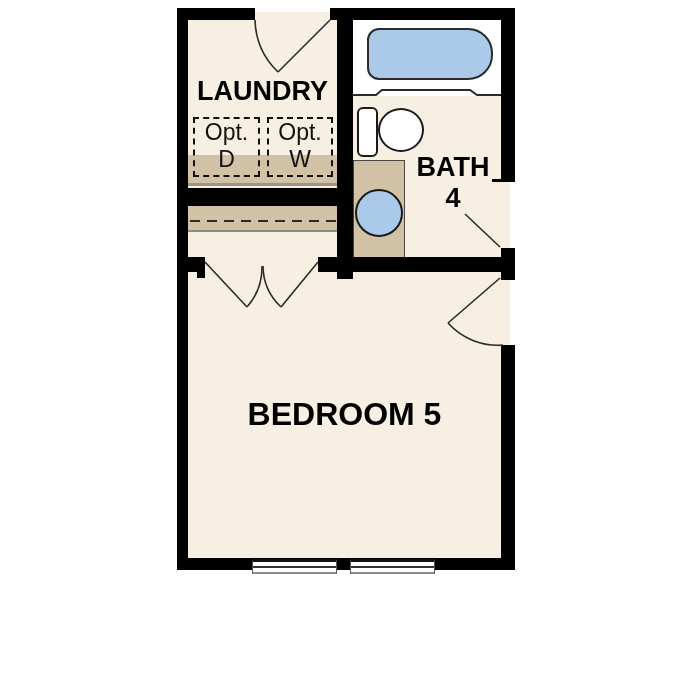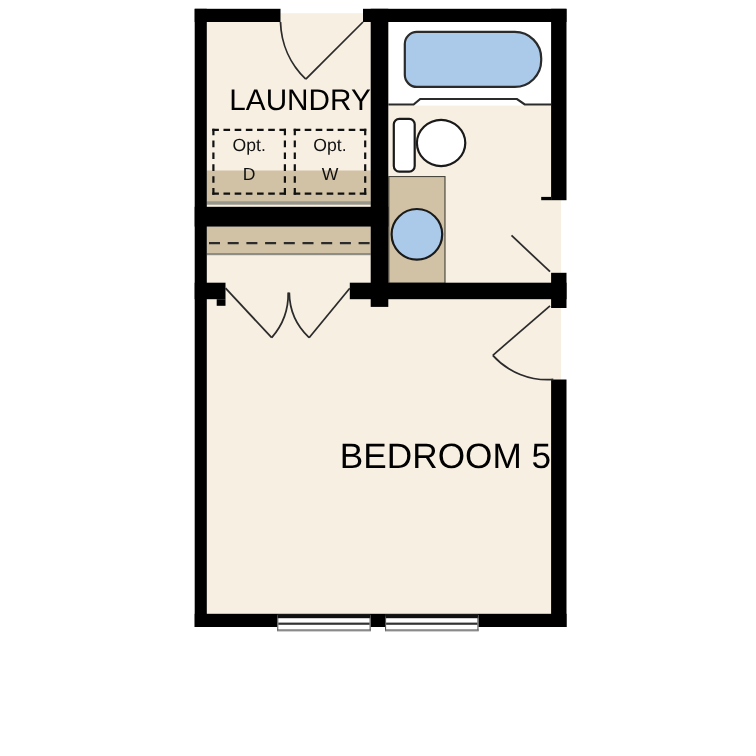--- a/index.html
+++ b/index.html
@@ -2,21 +2,21 @@
 <html><head>
 <meta charset="utf-8">
 <style>
   html,body{margin:0;padding:0;background:#fff;}
   .stage{
     position:relative;width:687px;height:687px;background:#ffffff;overflow:hidden;
     font-family:"Liberation Sans", sans-serif;
   }
   .wall{position:absolute;background:#000;box-sizing:border-box;}
   .floor{position:absolute;background:#f7efe2;}
-  .label{position:absolute;color:#000;font-weight:normal;text-align:right;white-space:nowrap;}
+  .label{position:absolute;color:#000;font-weight:bold;text-align:center;white-space:nowrap;}
   .laundry-label{left:188px;top:76px;width:149px;font-size:27px;letter-spacing:0px;}
   .bath-label{left:398px;top:152px;width:110px;font-size:27px;line-height:31px;}
   .bedroom-label{left:188px;top:396px;width:313px;font-size:32px;}
   .caption{left:60px;top:585px;width:567px;font-size:38px;line-height:39px;}
   .deck{position:absolute;left:353px;top:20px;width:148px;height:76px;background:#ffffff;}
   .tub{position:absolute;left:367px;top:28px;width:126px;height:52px;background:#abcaea;
        border:2px solid #2b2b2b;border-radius:12px 25px 25px 12px;box-sizing:border-box;}
   .tank{position:absolute;left:357px;top:107px;width:21px;height:50px;background:#ffffff;
         border:2px solid #1a1a1a;border-radius:6px;box-sizing:border-box;}
   .bowl{position:absolute;left:378px;top:108px;width:46px;height:44px;background:#ffffff;
@@ -24,21 +24,21 @@
   .vanity{position:absolute;left:353px;top:160px;width:52px;height:98px;background:#d1c2a5;
         border:1.5px solid #4a473e;box-sizing:border-box;}
   .sink{position:absolute;left:355px;top:189px;width:48px;height:48px;background:#abcaea;
         border:2px solid #1a1a1a;border-radius:50%;box-sizing:border-box;}
   .counter{position:absolute;left:188px;top:155px;width:149px;height:31px;background:#d1c2a5;
         border-bottom:3px solid #96968c;box-sizing:border-box;}
   .shelf{position:absolute;left:188px;top:206px;width:149px;height:24px;background:#d1c2a5;}
   .shelf-line{position:absolute;left:188px;top:230px;width:149px;height:2px;background:#8d8d85;}
   .opt-box{position:absolute;top:117px;height:60px;border:2px dashed #111;box-sizing:border-box;
         display:flex;flex-direction:column;align-items:center;justify-content:flex-start;
-        font-size:16px;line-height:27px;color:#111;text-align:center;}
+        font-size:23px;line-height:27px;color:#111;text-align:center;}
   .opt-box .fill{position:absolute;left:0;top:0;width:100%;height:38px;background:#dcdcdc;z-index:-1;}
   .dryer{left:193px;width:67px;}
   .washer{left:267px;width:66px;}
   .window{position:absolute;top:559px;width:85px;height:15px;background:#ffffff;
         border-top:3px solid #111;border-bottom:2px solid #8a8a8a;
         border-left:1px solid #555;border-right:1px solid #555;box-sizing:border-box;}
   .window .pane{position:absolute;left:0;top:4px;width:100%;height:2px;background:#333;}
   svg.overlay{position:absolute;left:0;top:0;}
 </style>
 </head>
@@ -101,16 +101,20 @@
       <path d="M 281 307 A 57 57 0 0 1 263 266"></path>
       <path d="M 500 278 L 448 323"></path>
       <path d="M 448 323 A 67 67 0 0 0 503 345"></path>
       <path d="M 500 247 L 465 214"></path>
       <path d="M 353 95 L 376 95 L 382 90 L 470 90 L 477 95 L 501 95" stroke-width="2"></path>
       <path d="M 190 221 L 336 221" stroke-width="2" stroke-dasharray="10 7"></path>
     </g>
   </svg>
 
   <div class="label laundry-label">LAUNDRY</div>
+  <div class="label bath-label">
+    <div>BATH</div>
+    <div>4</div>
+  </div>
   <div class="label bedroom-label">BEDROOM 5</div>
 
 
 </div>
 
 </body></html>

